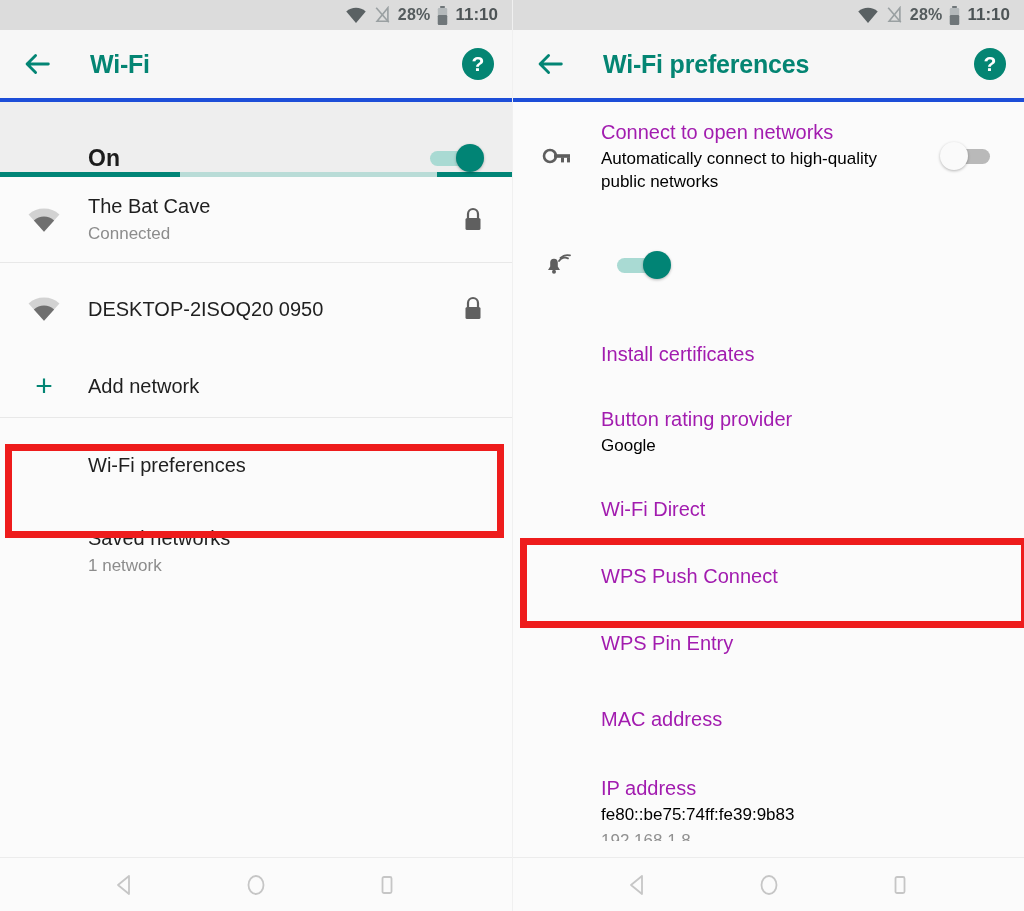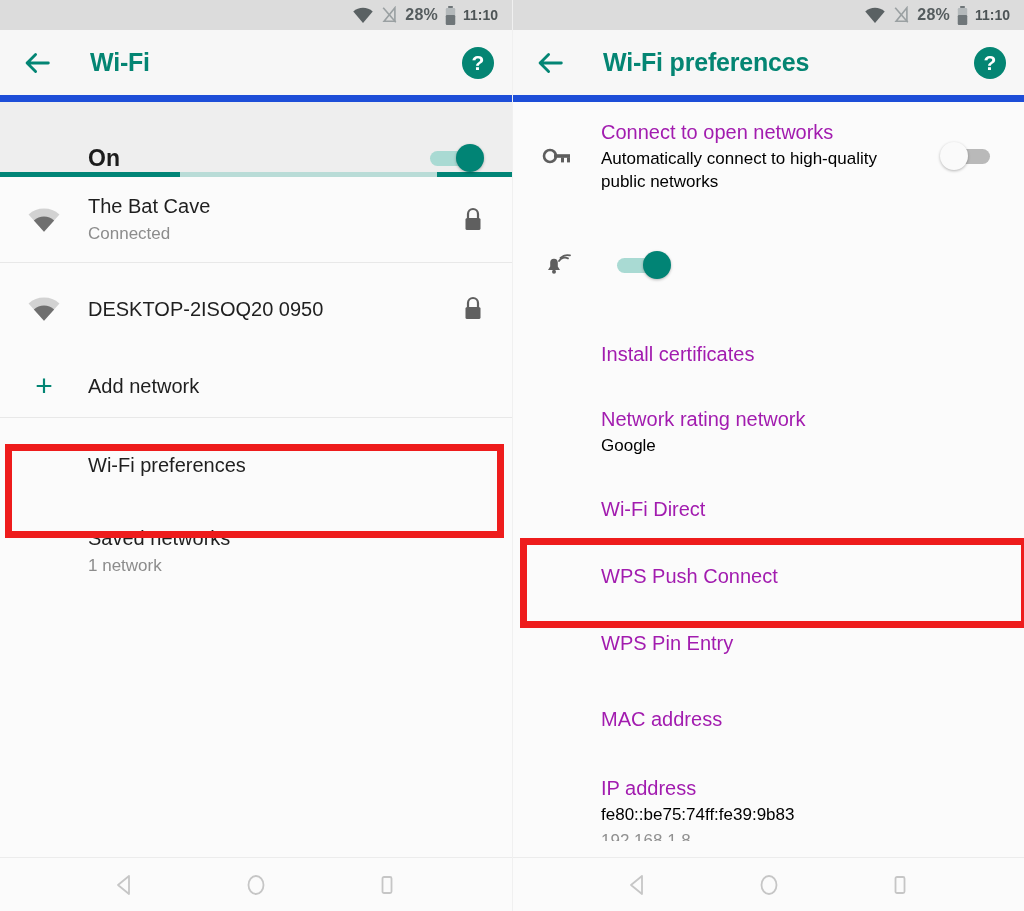--- a/index.html
+++ b/index.html
@@ -31,31 +31,31 @@
     justify-content: flex-end;
     padding-right: 14px;
     gap: 7px;
   }
   .sb-text {
     font-size: 16px;
     color: #555c5e;
     font-weight: 600;
     letter-spacing: 0.2px;
   }
-  .sb-time { font-size: 14px; color: #4d5456; font-weight: 600; }
+  .sb-time { font-size: 17px; color: #4d5456; font-weight: 600; }
   .icon-wifi-sb svg, .icon-signal-sb svg, .icon-batt-sb svg { display:block; }
 
   
   .appbar {
     height: 72px;
     background: #f7f7f7;
     display: flex;
     align-items: center;
     padding: 0 18px 0 20px;
-    border-bottom: 7px solid #1d4ed8;
+    border-bottom: 4px solid #1d4ed8;
   }
   .back-arrow { width: 34px; height: 34px; flex: none; cursor: pointer; }
   .appbar-title {
     flex: 1;
     margin-left: 36px;
     font-size: 25px;
     font-weight: 700;
     color: #048573;
     letter-spacing: -0.2px;
   }
@@ -394,21 +394,21 @@
       <div class="row pref-row" style="min-height:68px">
         <span class="row-lead"></span>
         <span class="row-body">
           <span class="pref-title" style="display:block">Install certificates</span>
         </span>
       </div>
 
       <div class="row pref-row" style="min-height:88px">
         <span class="row-lead"></span>
         <span class="row-body">
-          <span class="pref-title" style="display:block">Network rating network</span>
+          <span class="pref-title" style="display:block">Button rating provider</span>
           <span class="pref-sub" style="display:block">Google</span>
         </span>
       </div>
 
       <div class="row pref-row" style="min-height:66px">
         <span class="row-lead"></span>
         <span class="row-body">
           <span class="pref-title" style="display:block">Wi-Fi Direct</span>
         </span>
       </div>

